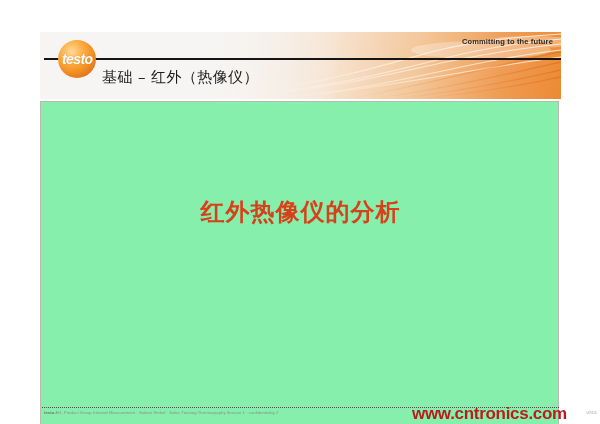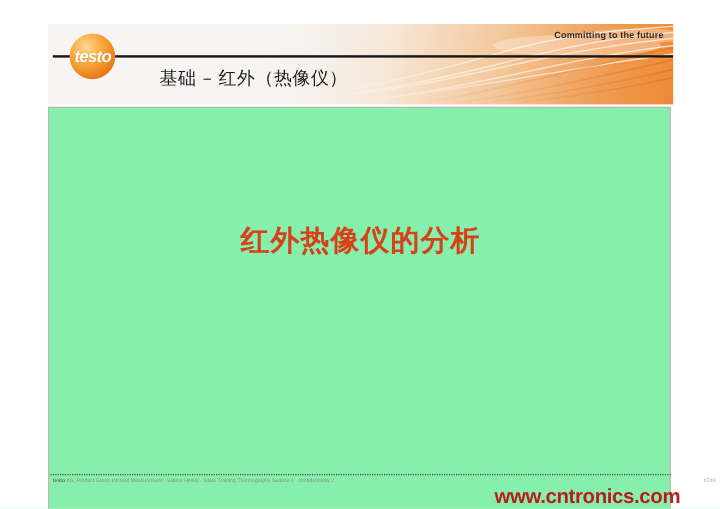--- a/index.html
+++ b/index.html
@@ -12,21 +12,21 @@
     background: #ffffff;
     font-family: "Liberation Sans", sans-serif;
     overflow: hidden;
     position: relative;
   }
 
   
   #slide {
     position: absolute;
     left: 40px;
-    top: 20px;
+    top: 32px;
     width: 521px;
     height: 384px;
     padding-left: 40px;
   }
 
   
   #header {
     position: absolute;
     left: 0;
     top: 0;
@@ -115,21 +115,20 @@
   #slide-title {
     position: absolute;
     left: 62px;
     top: 36px;
     font-family: "DejaVu Serif", serif;
     font-size: 15px;
     color: #1c1c1c;
     letter-spacing: 0.4px;
     white-space: nowrap;
     z-index: 6;
-    margin-left: 31px;
   }
 
   
   #body-area {
     position: absolute;
     left: 0;
     top: 69px;
     width: 519px;
     height: 373px;
     background: #86efac;

